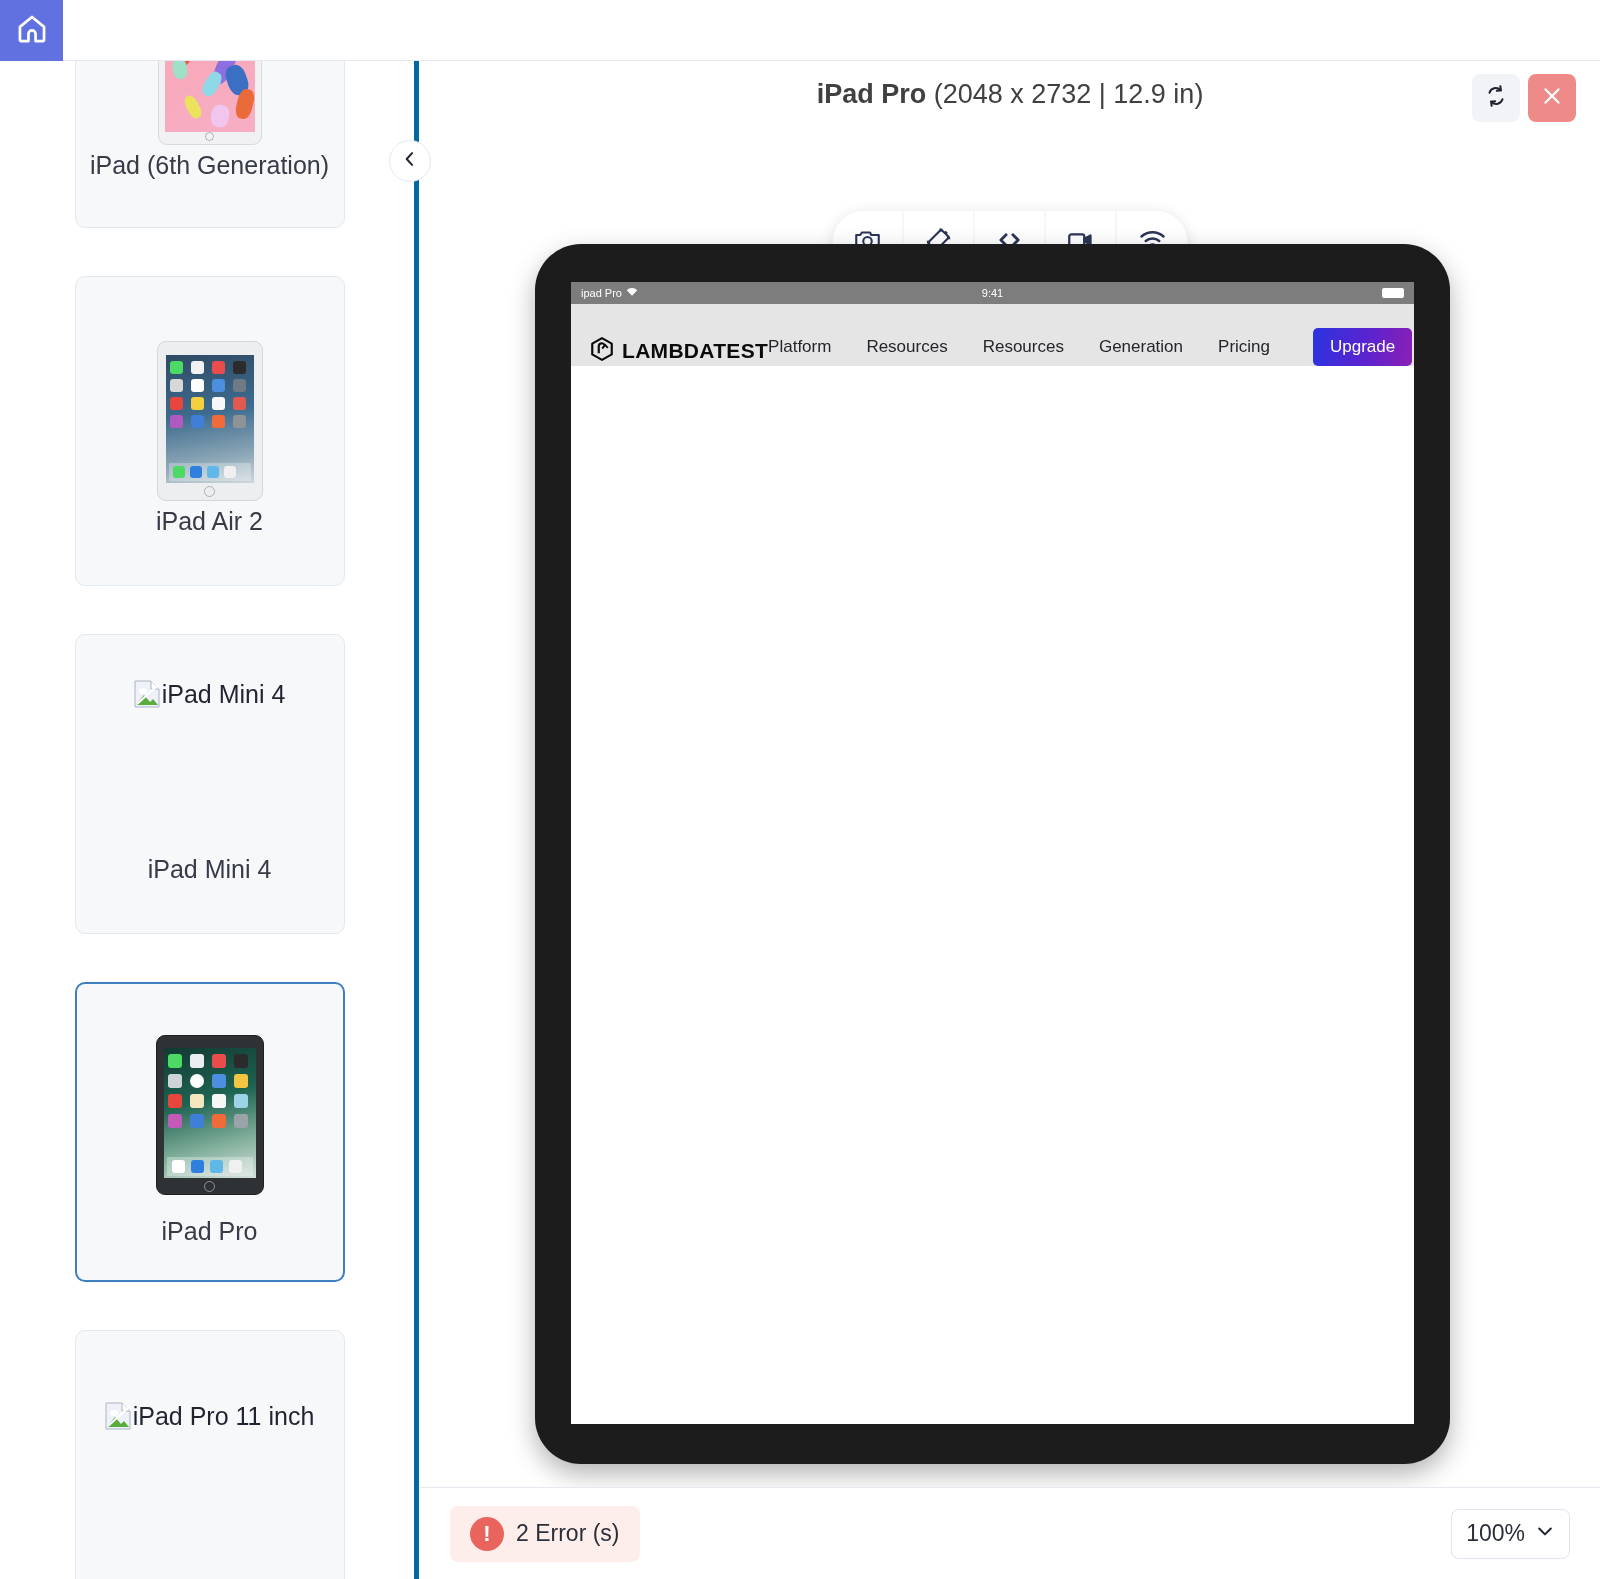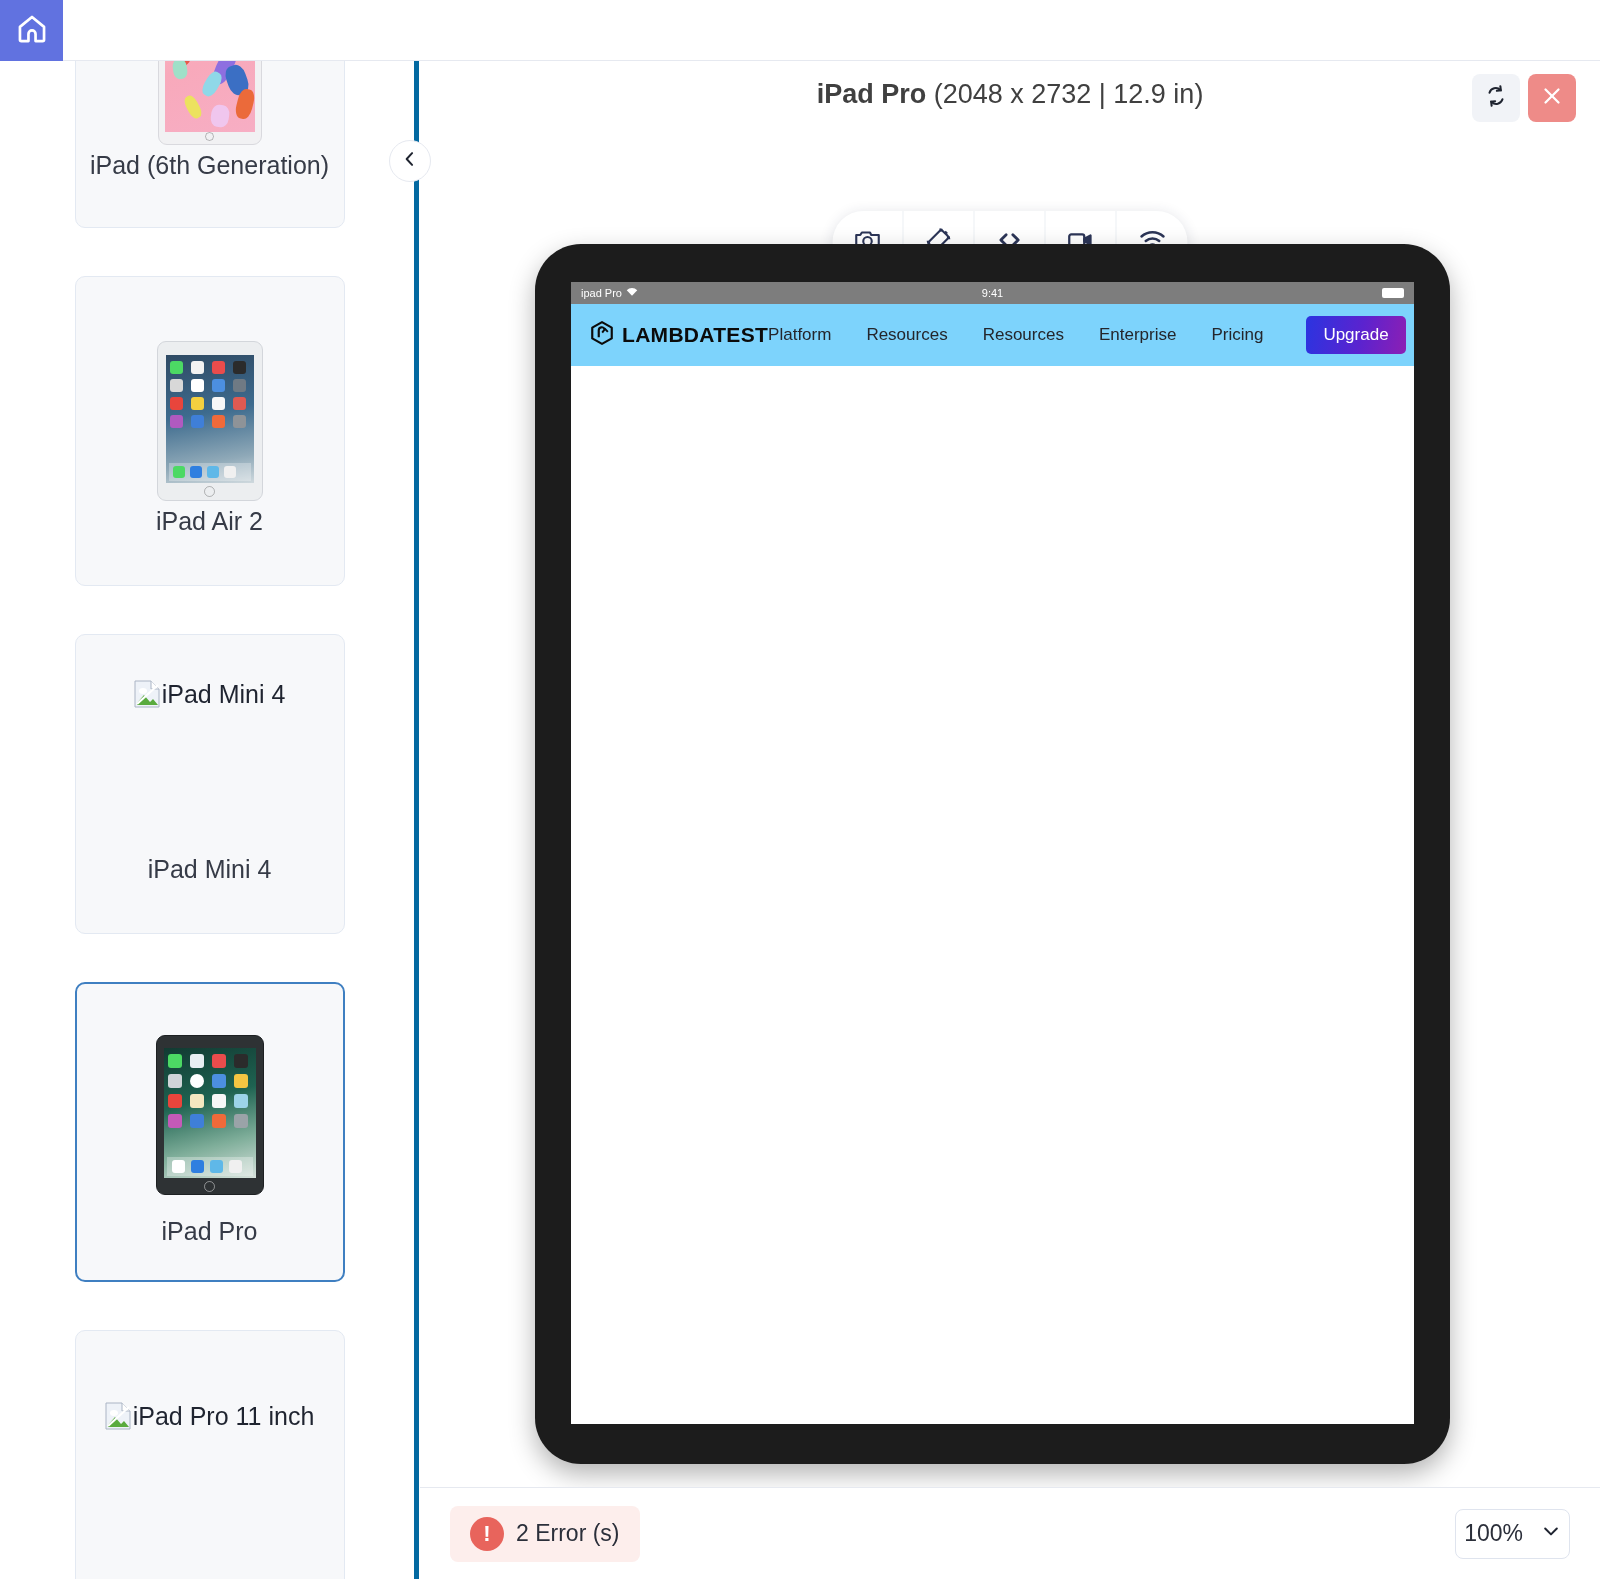--- a/index.html
+++ b/index.html
@@ -111,21 +111,21 @@
     height: 22px; background: #7d7d7d; display: flex; align-items: center;
     padding: 0 10px; color: #fff; font-size: 11px; position: relative;
   }
   #status-left { display: flex; align-items: center; gap: 4px; }
   #status-time { position: absolute; left: 0; width: 100%; text-align: center; font-size: 11px; }
   #status-battery {
     margin-left: auto; width: 22px; height: 10px; background: #fff;
     border-radius: 2px; z-index: 2;
   }
   #lt-nav {
-    height: 62px; background: #7dd3fc; display: flex; align-items: center;
+    height: 62px; background: #e5e5e5; display: flex; align-items: flex-end;
     padding: 0 18px; box-shadow: 0 2px 3px rgba(0,0,0,.06);
   }
   #lt-logo { display: flex; align-items: center; gap: 7px; }
   #lt-logo-text { font-size: 21px; font-weight: bold; letter-spacing: .3px; color: #0b0b0b; }
   #lt-links { display: flex; align-items: center; gap: 35px; margin-left: auto; }
   .lt-link { font-size: 17px; color: #24262c; cursor: pointer; }
   #upgrade-btn {
     background: linear-gradient(100deg,#2b34e0 0%,#5b23cf 55%,#8c1fb4 100%);
     color: #fff; font-size: 17px; font-weight: normal; padding: 9px 17px;
     border-radius: 5px; cursor: pointer; margin-left: 8px;
@@ -143,21 +143,21 @@
     background: #fdeeec; border-radius: 8px; padding: 11px 20px; cursor: pointer;
   }
   #error-badge .txt { font-size: 23px; color: #2b2f3a; }
   .err-circle {
     width: 34px; height: 34px; border-radius: 50%; background: #e8645c;
     color: #fff; font-size: 22px; font-weight: bold;
     display: flex; align-items: center; justify-content: center;
   }
   #zoom-select {
     margin-left: auto; border: 1px solid #dfe4ee; border-radius: 8px;
-    height: 50px; padding: 0 8px; display: flex; align-items: center; gap: 18px;
+    height: 50px; padding: 0 14px; display: flex; align-items: center; gap: 10px;
     font-size: 23px; color: #2b2f3a; cursor: pointer; background: #fff;
   }
 </style>
 </head>
 <body>
 
 <div id="topbar">
   <div id="home-btn">
     <span>
       <svg viewBox="0 0 24 24" fill="none" stroke="#ffffff" stroke-width="1.9" stroke-linecap="round" stroke-linejoin="round">
@@ -397,21 +397,21 @@
               <path d="M9 16V9.5a2.8 2.8 0 0 1 5.4-1"></path>
               <polyline points="12.2,11.6 14.8,8.2 17.4,11" stroke-width="1.8"></polyline>
             </svg>
           </span>
           <span id="lt-logo-text">LAMBDATEST</span>
         </div>
         <div id="lt-links">
           <span class="lt-link">Platform</span>
           <span class="lt-link">Resources</span>
           <span class="lt-link">Resources</span>
-          <span class="lt-link">Enterprise</span>
+          <span class="lt-link">Generation</span>
           <span class="lt-link">Pricing</span>
           <span id="upgrade-btn">Upgrade</span>
         </div>
       </div>
 
       <div id="page-body"></div>
     </div>
   </div>
 </div>
 

